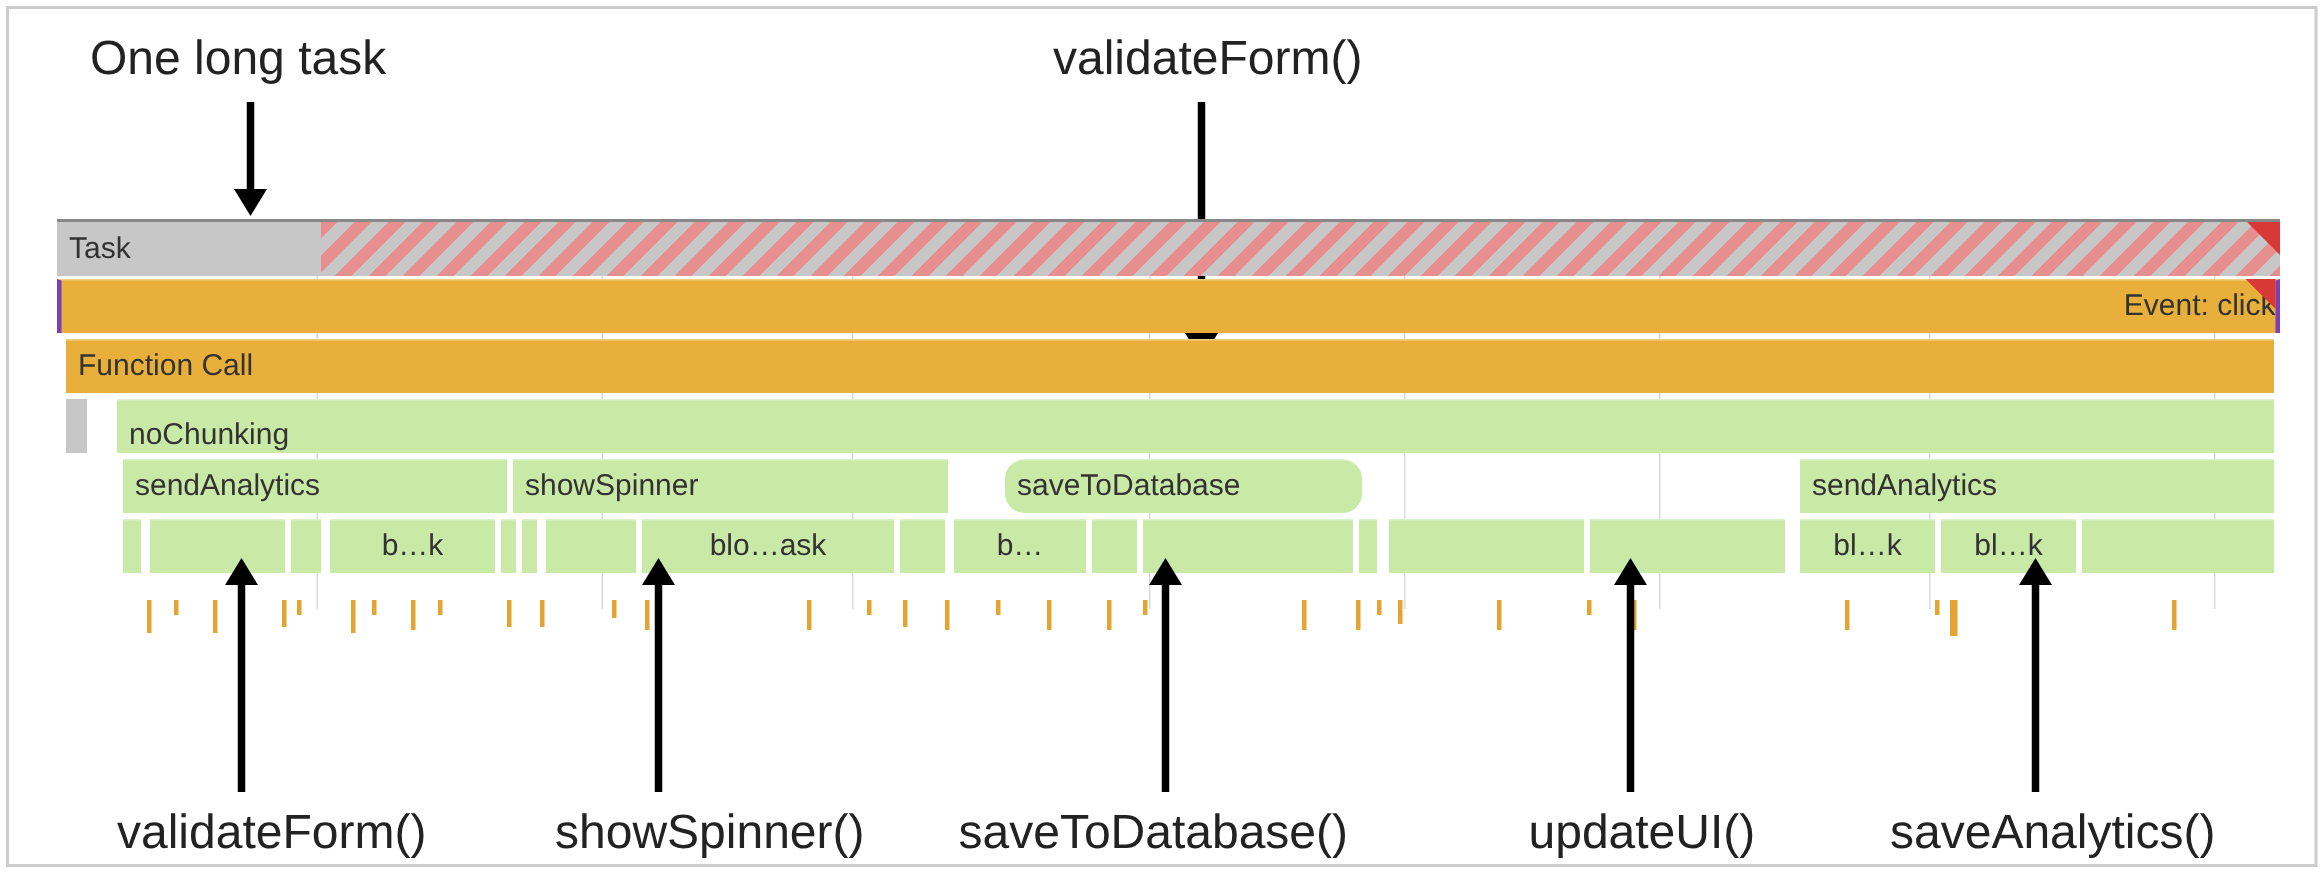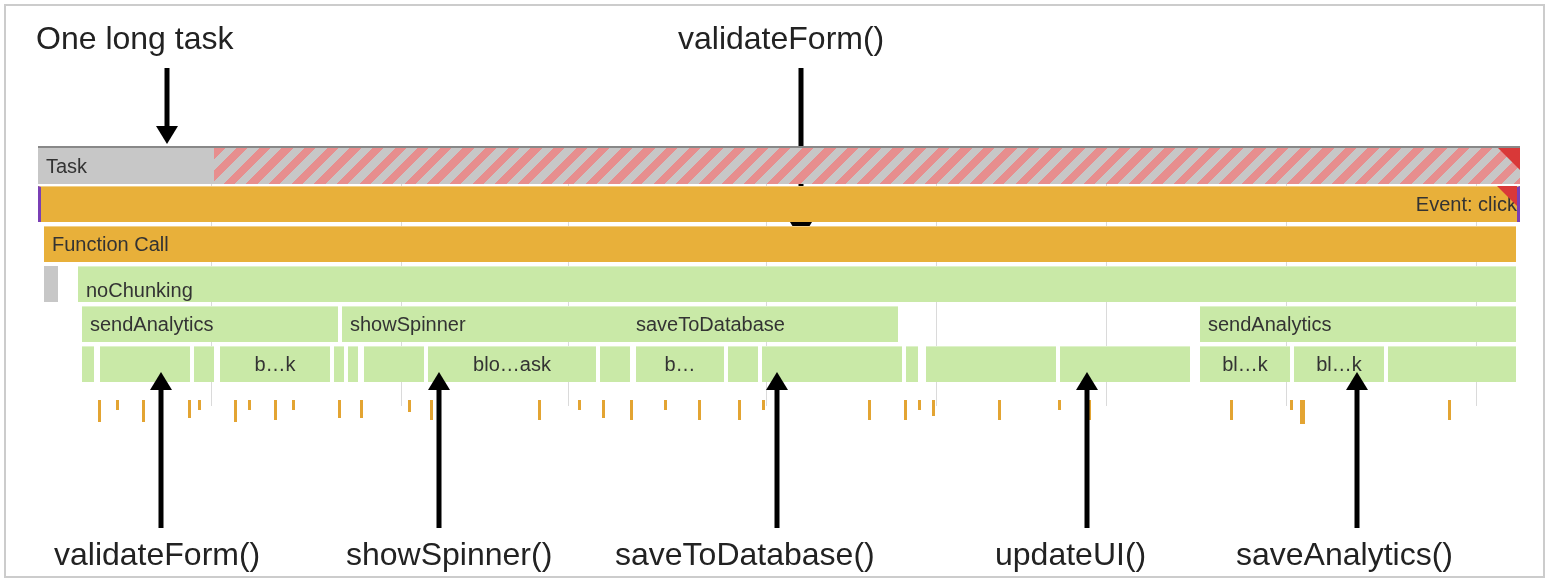--- a/index.html
+++ b/index.html
@@ -14,20 +14,21 @@
     height: 574px;
     position: relative;
     background: #fff;
     overflow: hidden;
   }
   .annotation {
     position: absolute;
     font-size: 32px;
     color: #222;
     white-space: nowrap;
+    margin-left: 24px;
   }
   .arrow {
     position: absolute;
   }
   .flame-area {
     position: absolute;
     left: 32px;
     top: 140px;
     width: 1482px;
   }
@@ -170,21 +171,21 @@
       </div>
     </div>
 
     <div class="row">
       <div class="bar green-bar" style="left:44px; width:256px;">
         <span>sendAnalytics</span>
       </div>
       <div class="bar green-bar" style="left:304px; width:290px;">
         <span>showSpinner</span>
       </div>
-      <div class="bar green-bar" style="left:590px; width:270px;">
+      <div class="bar green-bar" style="left:632px; width:238px;border-radius:13px;">
         <span>saveToDatabase</span>
       </div>
       <div class="bar green-bar" style="left:1162px; width:316px;">
         <span>sendAnalytics</span>
       </div>
     </div>
 
     <div class="row">
       <div class="bar green-bar" style="left:44px; width:12px; padding:0;"></div>
       <div class="bar green-bar" style="left:62px; width:90px; padding:0;"></div>

